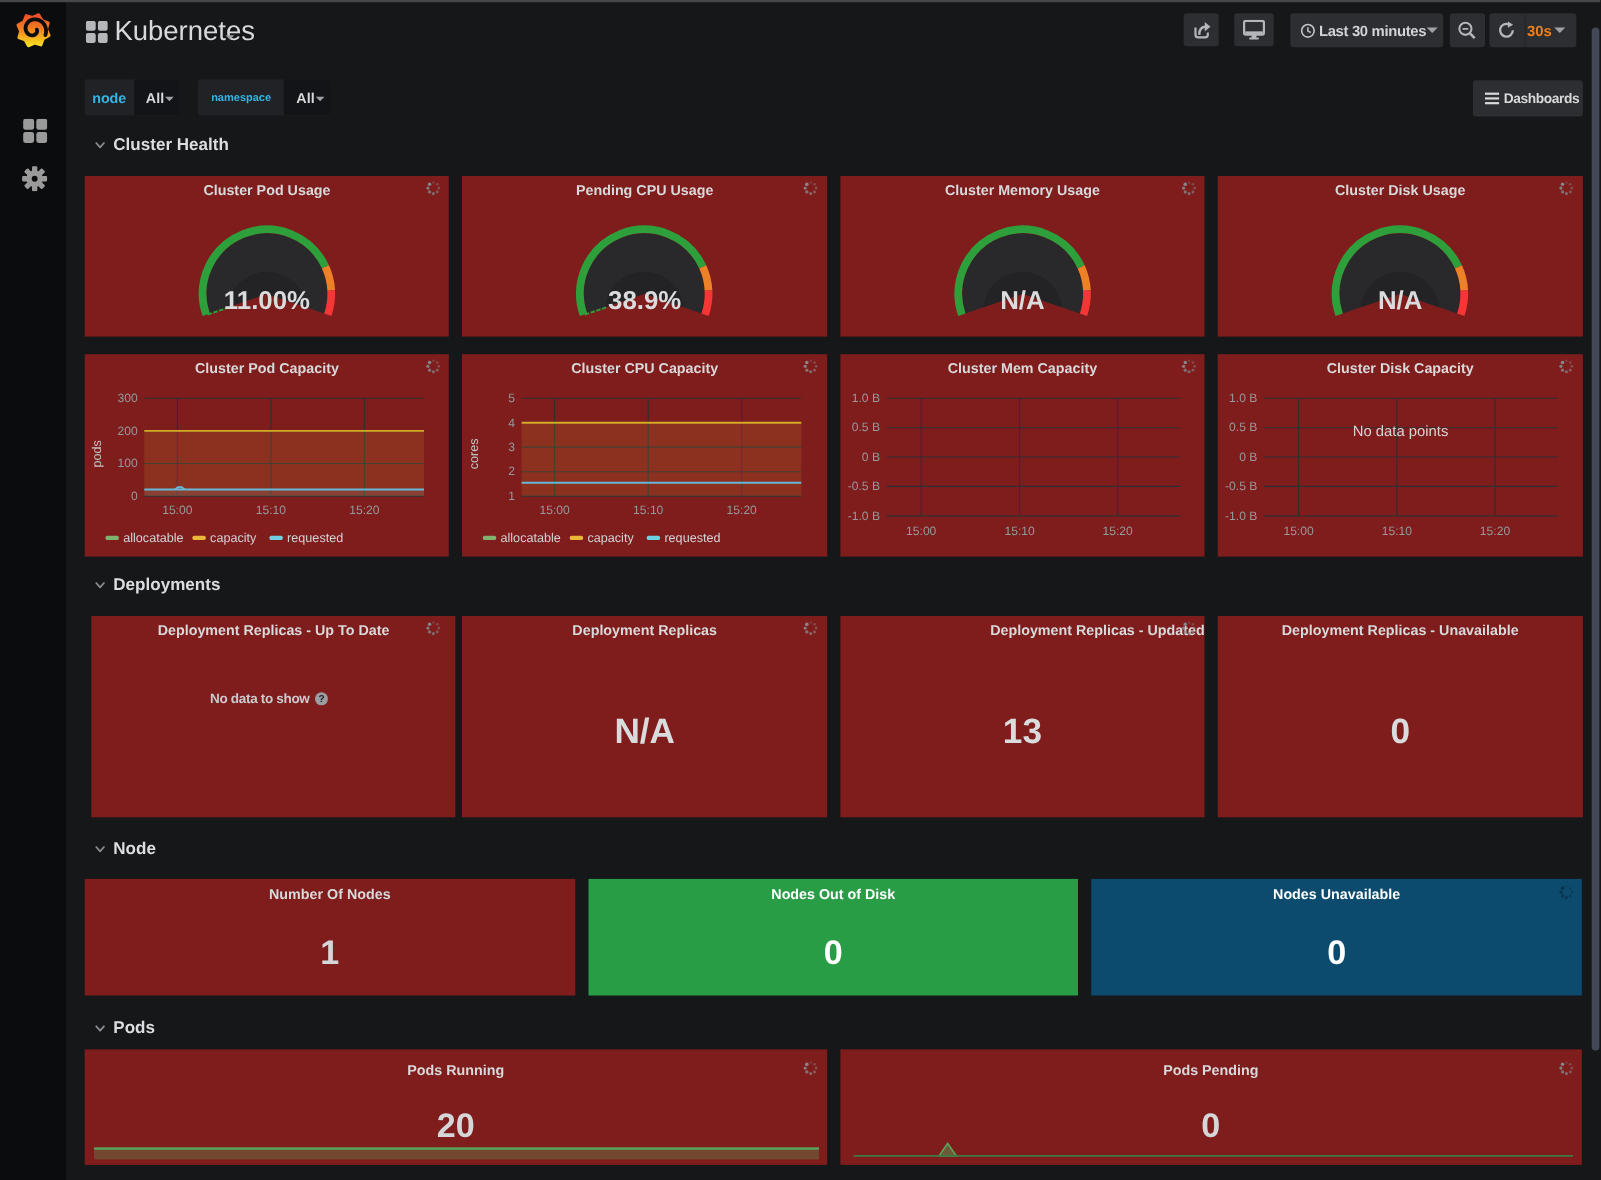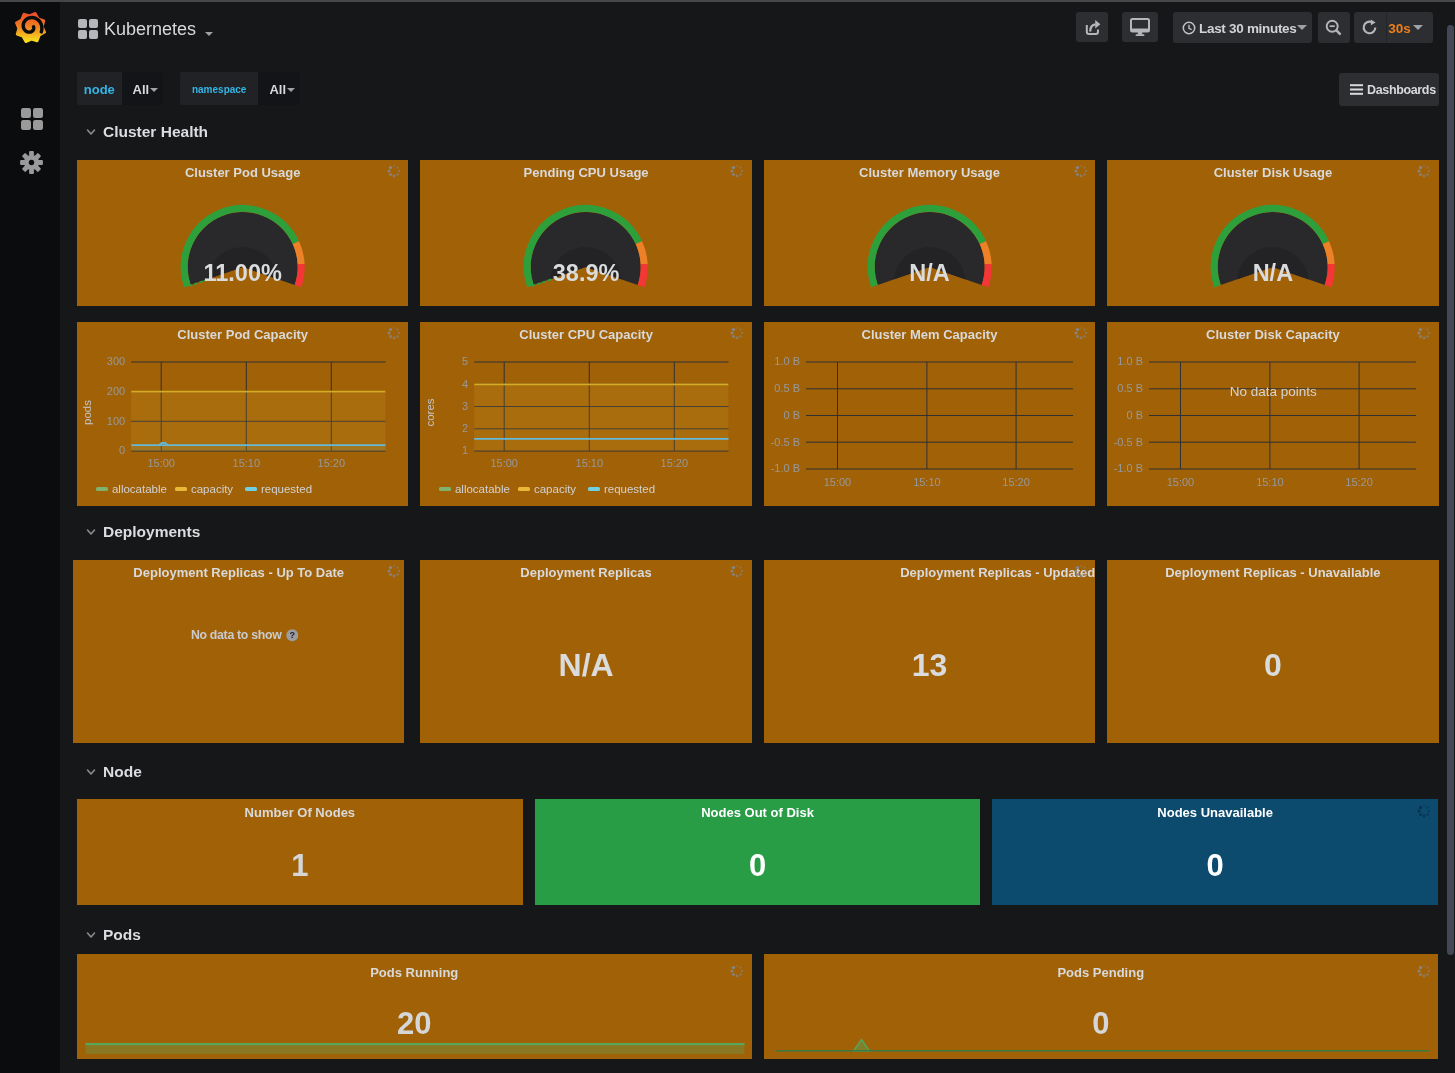--- a/index.html
+++ b/index.html
@@ -1,15 +1,15 @@
 <!DOCTYPE html>
 <html><head><meta charset="utf-8"><style>
 *{margin:0;padding:0;box-sizing:border-box;}
 body{width:1455px;height:1073px;background:#161719;overflow:hidden;position:relative;font-family:"Liberation Sans",sans-serif;}
-.panel{position:absolute;background:#a16207;}
+.panel{position:absolute;background:#7f1d1d;}
 .ptitle{position:absolute;left:0;right:0;text-align:center;font-size:13px;font-weight:700;color:#d8d9da;white-space:nowrap;}
 </style></head><body>
 <div style="position:absolute;left:0px;top:0px;width:60px;height:1073px;background:#0b0c0e;"></div>
 <svg style="position:absolute;left:14px;top:11px" width="33" height="33" viewBox="0 0 33 33">
     <defs>
       <linearGradient id="glg" x1="0" y1="0" x2="0" y2="1">
         <stop offset="0" stop-color="#ee4e2a"></stop>
         <stop offset="0.45" stop-color="#f07d20"></stop>
         <stop offset="1" stop-color="#f9e11e"></stop>
       </linearGradient>
@@ -35,21 +35,21 @@
     <circle cx="11.5" cy="11.5" r="7.6" fill="#9a9a9a"></circle>
     <circle cx="11.5" cy="11.5" r="2.7" fill="#0b0c0e"></circle>
   </svg>
 <div style="position:absolute;left:0px;top:0px;width:1455px;height:1.5px;background:#46474b;z-index:50;"></div>
 <svg style="position:absolute;left:78px;top:19px" width="20" height="20" viewBox="0 0 20 20">
     <rect x="0" y="0" width="9" height="9" rx="2" fill="#b5b7ba"></rect>
     <rect x="0" y="11" width="9" height="9" rx="2" fill="#b5b7ba"></rect>
     <rect x="11" y="0" width="9" height="9" rx="2" fill="#b5b7ba"></rect>
     <rect x="11" y="11" width="9" height="9" rx="2" fill="#b5b7ba"></rect>
   </svg>
-<div style="position:absolute;left:104px;top:29px;transform:translateY(-50%);font-size:18px;font-weight:500;color:#d8d9da;white-space:nowrap;">Kubernetes</div>
+<div style="position:absolute;left:104px;top:29px;transform:translateY(-50%);font-size:25px;font-weight:500;color:#d8d9da;white-space:nowrap;">Kubernetes</div>
 <div style="position:absolute;left:204.5px;top:31.5px;width:0;height:0;border-left:4.5px solid transparent;border-right:4.5px solid transparent;border-top:4.5px solid #9fa2a5;"></div>
 <div style="position:absolute;left:1076px;top:12px;width:32px;height:30px;background:#2d2e31;border-radius:3px;"></div>
 <svg style="position:absolute;left:1082px;top:17px" width="20" height="20" viewBox="0 0 20 20">
 <path d="M4.8 8 v6.7 a2.3 2.3 0 0 0 2.3 2.3 h6.6 a2.3 2.3 0 0 0 2.3 -2.3 v-2.2" fill="none" stroke="#b4b6b9" stroke-width="2"></path>
 <path d="M8.2 14.5 C 8.2 9.5 10.4 7.6 13.6 7.3" fill="none" stroke="#b4b6b9" stroke-width="2.3"></path>
 <polygon points="13.2,3.0 18.4,7.3 13.2,11.6" fill="#b4b6b9"></polygon>
   </svg>
 <div style="position:absolute;left:1122px;top:12px;width:36px;height:30px;background:#2d2e31;border-radius:3px;"></div>
 <svg style="position:absolute;left:1130px;top:17.5px" width="20" height="19" viewBox="0 0 20 19">
 <rect x="1" y="1" width="18" height="12.5" rx="1.5" fill="none" stroke="#b4b6b9" stroke-width="2"></rect>
@@ -349,21 +349,21 @@
     <text x="36" y="43.5" text-anchor="end" font-size="11" fill="#96989b">1.0 B</text>
     <text x="36" y="70.2" text-anchor="end" font-size="11" fill="#96989b">0.5 B</text>
     <text x="36" y="97.0" text-anchor="end" font-size="11" fill="#96989b">0 B</text>
     <text x="36" y="123.8" text-anchor="end" font-size="11" fill="#96989b">-0.5 B</text>
     <text x="36" y="150.5" text-anchor="end" font-size="11" fill="#96989b">-1.0 B</text>
     <text x="73.5" y="164" text-anchor="middle" font-size="11" fill="#96989b">15:00</text>
     <text x="162.9" y="164" text-anchor="middle" font-size="11" fill="#96989b">15:10</text>
     <text x="252.1" y="164" text-anchor="middle" font-size="11" fill="#96989b">15:20</text>
     <text x="166.2" y="74.5" text-anchor="middle" font-size="13.5" fill="#d3d4d6">No data points</text>
   </svg>
-<div class="panel" style="left:73px;top:560px;width:331.4px;height:183px;">
+<div class="panel" style="left:83px;top:560px;width:331.4px;height:183px;">
     <div class="ptitle" style="top:5px;">Deployment Replicas - Up To Date</div>
   </div>
 <svg style="position:absolute;left:385.9px;top:563px" width="16" height="16" viewBox="385.9 563 16 16">
     <circle cx="393.9" cy="566.0" r="1.1" fill="#85878a" opacity="0.35"></circle>
     <circle cx="397.4" cy="567.5" r="1.2" fill="#85878a" opacity="0.44"></circle>
     <circle cx="398.9" cy="571.0" r="1.2" fill="#85878a" opacity="0.54"></circle>
     <circle cx="397.4" cy="574.5" r="1.3" fill="#85878a" opacity="0.63"></circle>
     <circle cx="393.9" cy="576.0" r="1.4" fill="#85878a" opacity="0.72"></circle>
     <circle cx="390.4" cy="574.5" r="1.5" fill="#85878a" opacity="0.81"></circle>
     <circle cx="388.9" cy="571.0" r="1.5" fill="#85878a" opacity="0.91"></circle>

